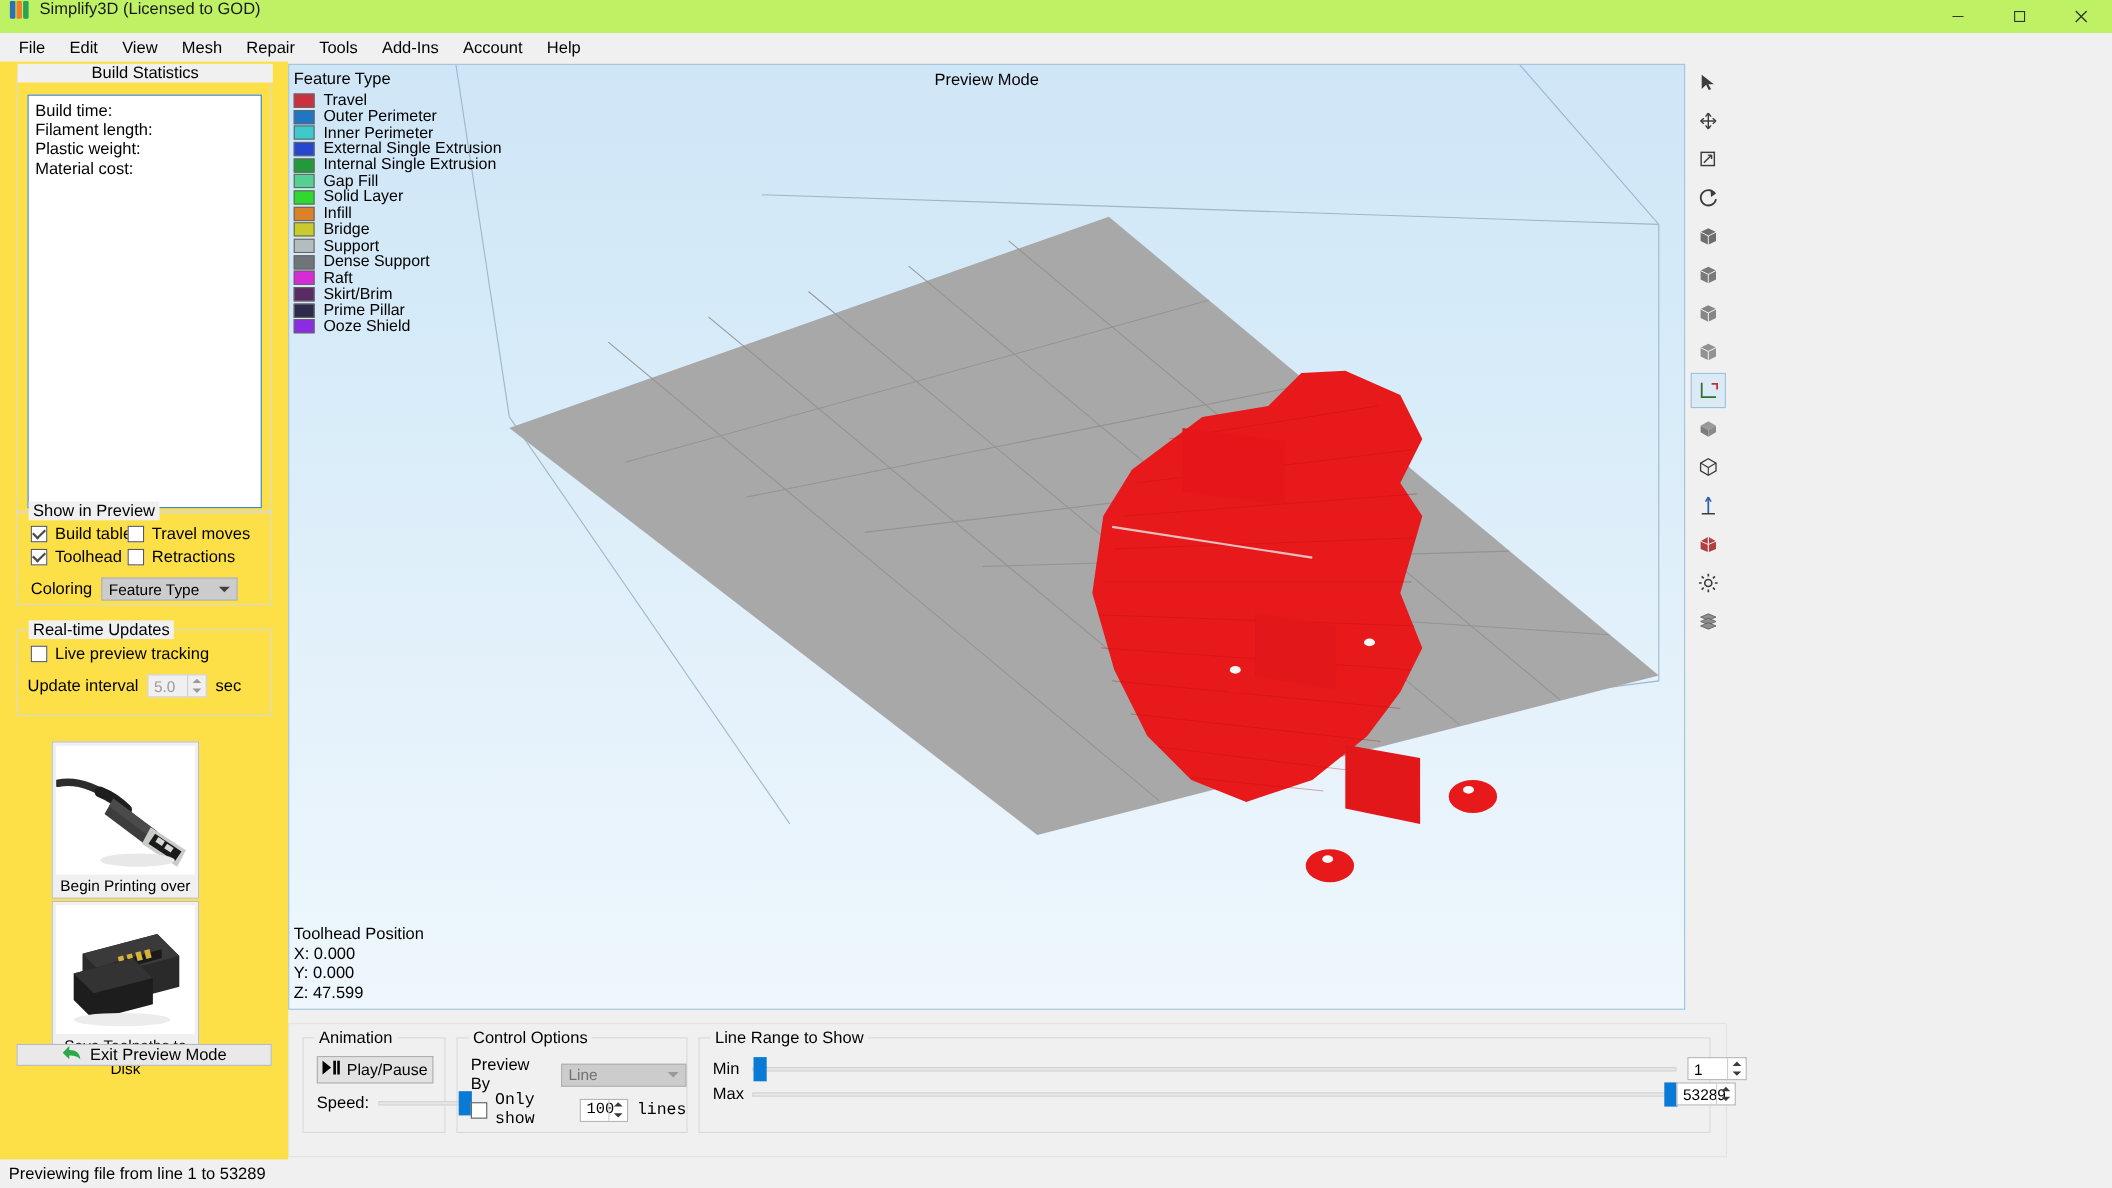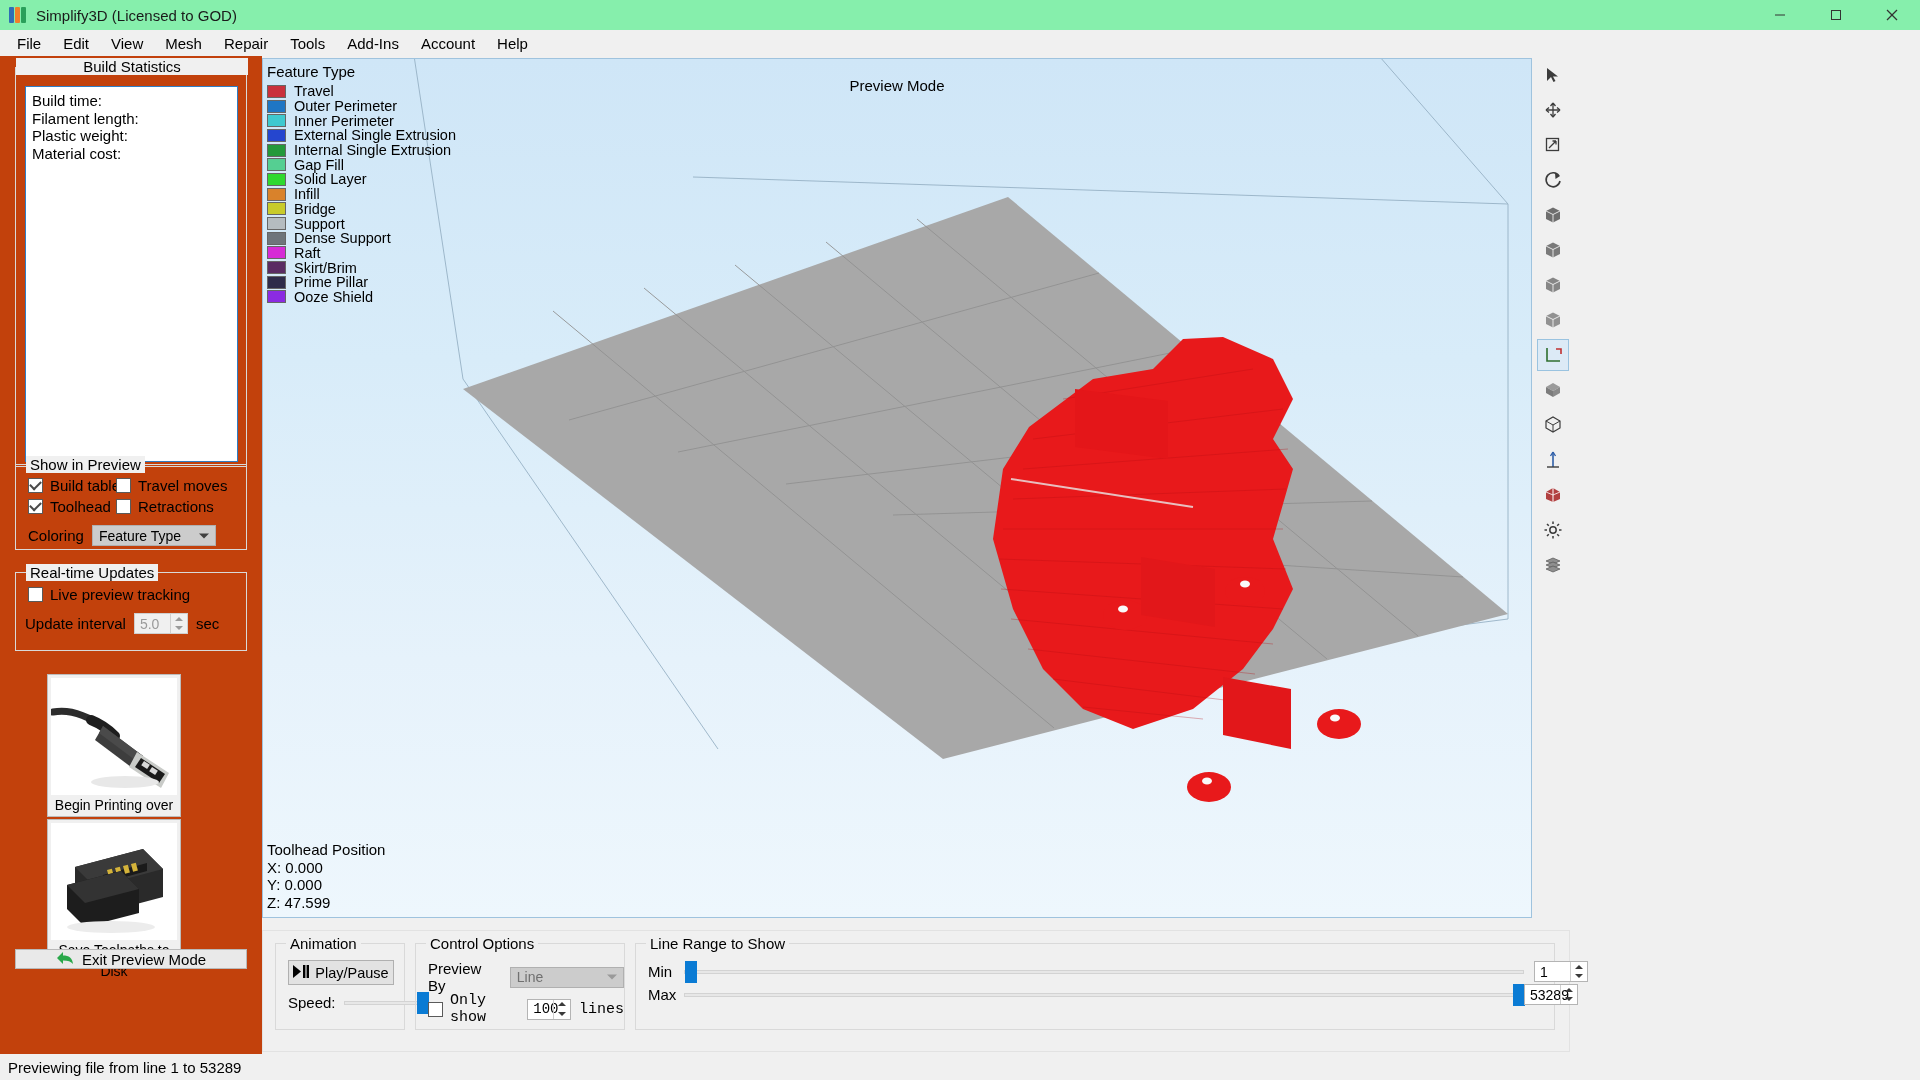--- a/index.html
+++ b/index.html
@@ -10,41 +10,41 @@
     font-family: "Liberation Sans", sans-serif;
     font-size: 15px;
     color: #000;
     background: #f0f0f0;
   }
   #app { position: relative; width: 1920px; height: 1080px; background: #f0f0f0; }
 
   
   .titlebar {
     position: absolute; top: 0; left: 0; width: 1920px; height: 30px;
-    background: #86efac; display: flex; align-items: center;
+    background: #bef264; display: flex; 
   }
   .title-logo { width: 18px; height: 18px; margin-left: 9px; margin-right: 9px; position: relative; flex: none; }
   .title-logo i { position: absolute; top: 1px; width: 5px; height: 16px; border-radius: 1px; }
   .title-logo i:nth-child(1){ left: 0px;  background: #2f6fb5; }
   .title-logo i:nth-child(2){ left: 6px;  background: #f07f2a; }
   .title-logo i:nth-child(3){ left: 12px; background: #2aa05a; }
   .title-text { font-size: 15px; color: #1a1a1a; }
   .win-btns { margin-left: auto; display: flex; height: 30px; }
   .win-btn { width: 56px; height: 30px; display: flex; align-items: center; justify-content: center; color: #333; }
   .win-btn svg { display: block; }
 
   
   .menubar {
     position: absolute; top: 30px; left: 0; width: 1920px; height: 26px;
     background: #f0f0f0; display: flex; align-items: center; padding-left: 6px;
   }
   .menu-item { padding: 3px 11px; font-size: 15px; color: #000; }
 
   
-  .left-panel { position: absolute; left: 0; top: 56px; width: 262px; height: 1004px; background: #c2410c; }
+  .left-panel { position: absolute; left: 0; top: 56px; width: 262px; height: 1004px; background: #fde047; }
 
   .groupbox { position: absolute; border: 1px solid #d9d9d9; }
   .groupbox > .gb-title {
     position: absolute; top: -9px; left: 10px; background: #f0f0f0;
     padding: 0 4px; font-size: 15px; color: #000; white-space: nowrap;
   }
 
   .bs-frame { position: absolute; left: 15px; top: 11px; width: 232px; height: 158px; border: 1px solid #d9d9d9; }
   .bs-title { position: absolute; left: 0; top: -10px; width: 232px; text-align: center; font-size: 15px; background: #f0f0f0; }
   .bs-text {
@@ -99,21 +99,21 @@
     background: #e9e9e9; border: 1px solid #b9b9b9; display: flex; align-items: center; justify-content: center;
     font-size: 15px; gap: 8px;
   }
 
   
   .viewport {
     position: absolute; left: 262px; top: 58px; width: 1270px; height: 860px;
     border: 1px solid #9fc3de; overflow: hidden;
     background: linear-gradient(180deg,#cfe6f7 0%,#d8ecf9 35%,#e6f2fb 70%,#eef7fd 100%);
   }
-  .preview-mode-label { position: absolute; left: 50%; transform: translateX(-50%); top: 18px; font-size: 15px; color: #000; }
+  .preview-mode-label { position: absolute; left: 50%; transform: translateX(-50%); top: 5px; font-size: 15px; color: #000; }
 
   
   .legend { position: absolute; left: 4px; top: 4px; width: 180px; }
   .legend-title { font-size: 15px; margin: 0 0 4px 0; }
   .legend-row { display: flex; align-items: center; height: 14.7px; }
   .legend-sw { width: 19px; height: 13px; border: 1px solid #666; margin-right: 8px; flex: none; }
   .legend-label { font-size: 14.5px; white-space: nowrap; }
 
   
   .toolpos { position: absolute; left: 4px; bottom: 6px; font-size: 15px; line-height: 17.5px; }

